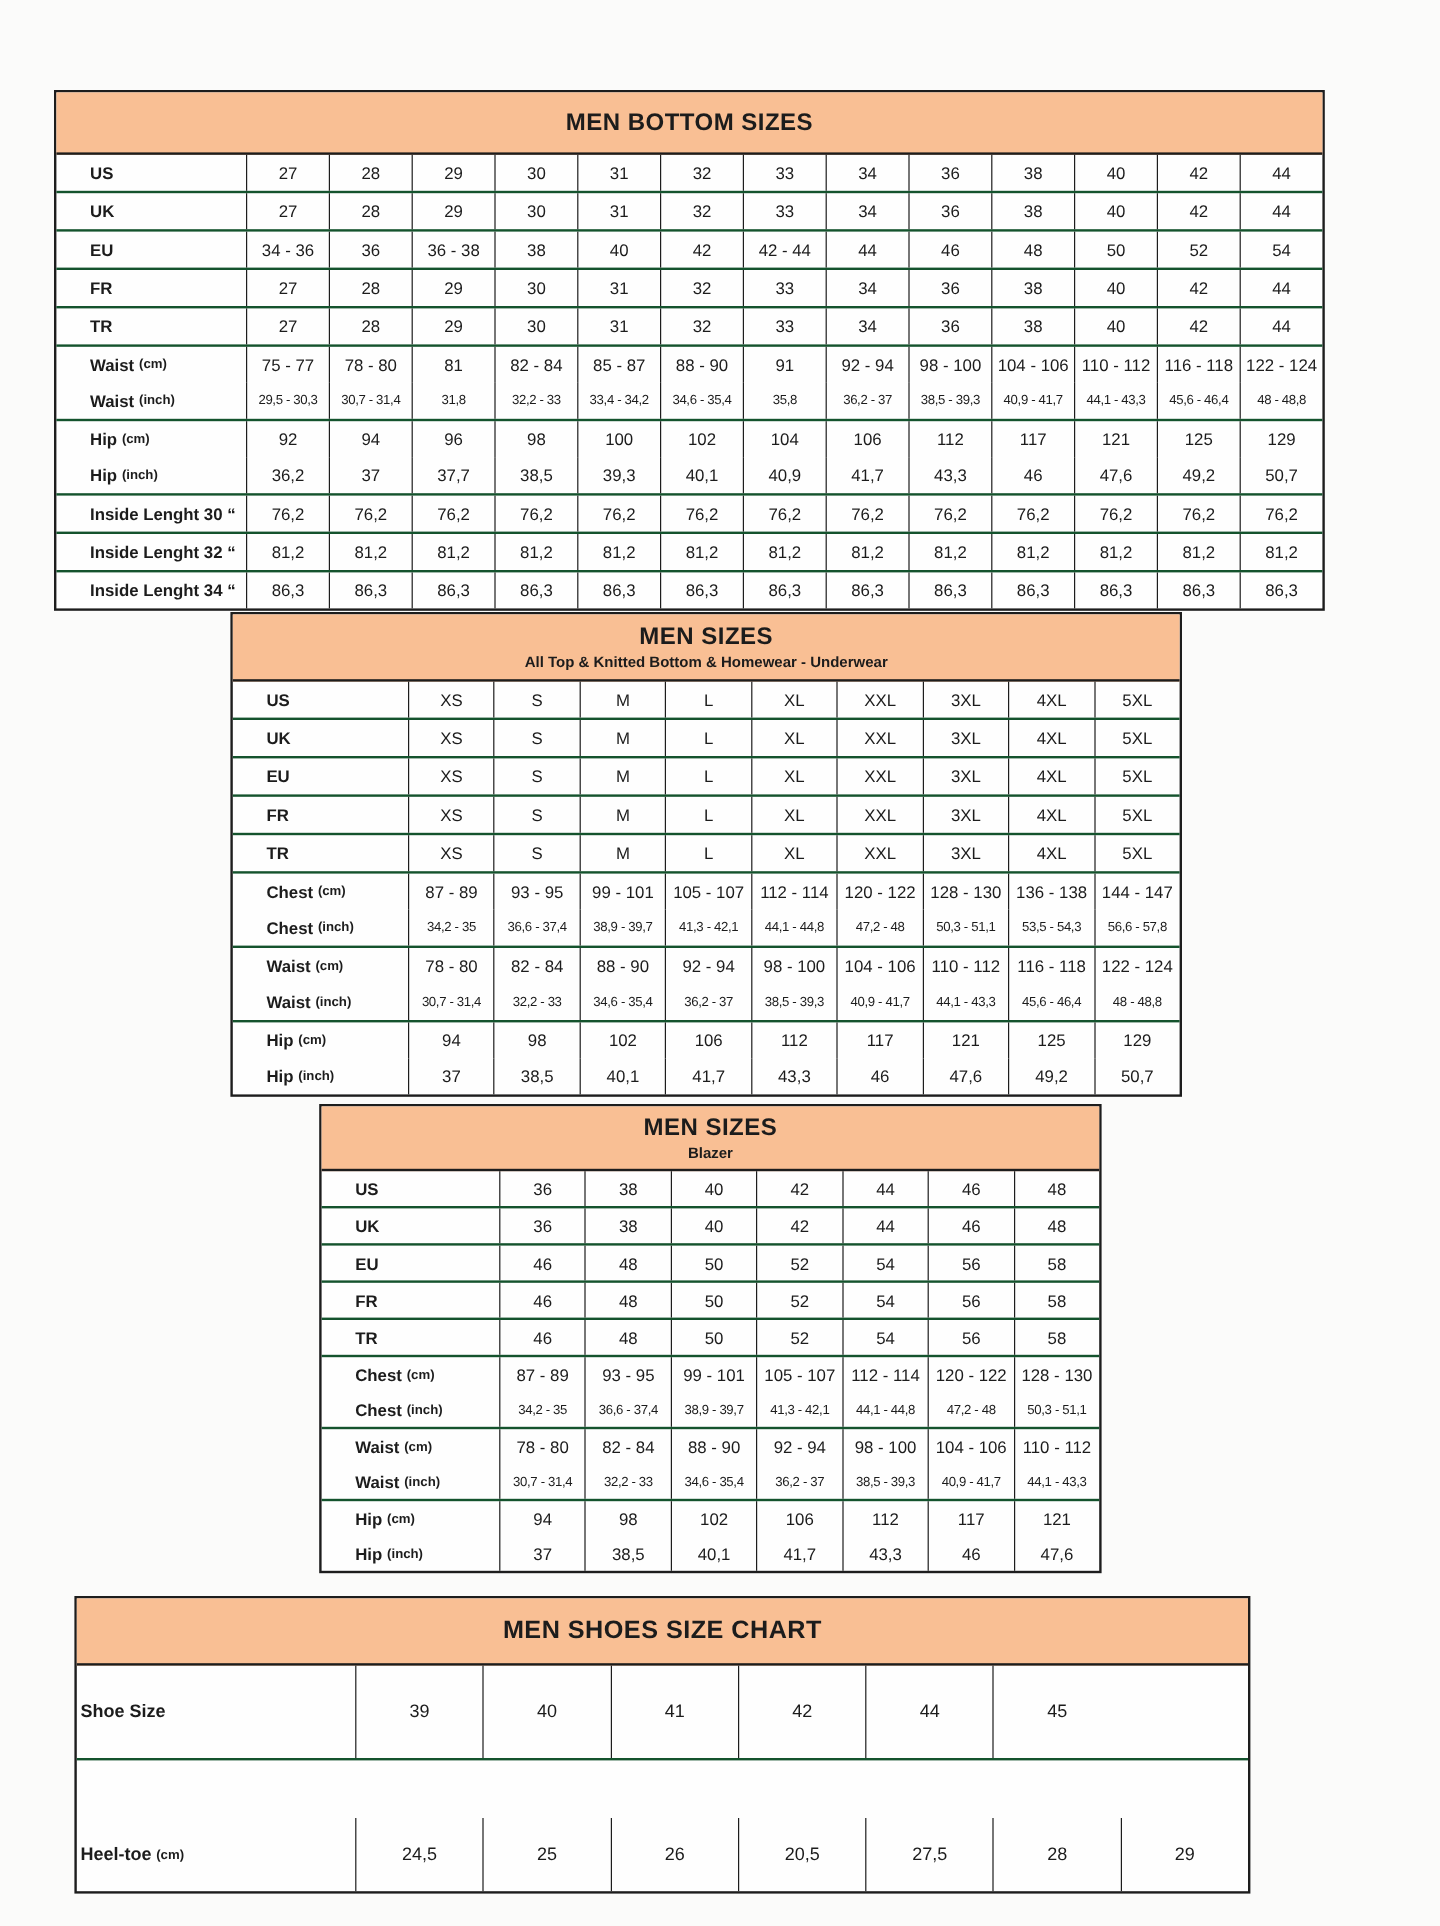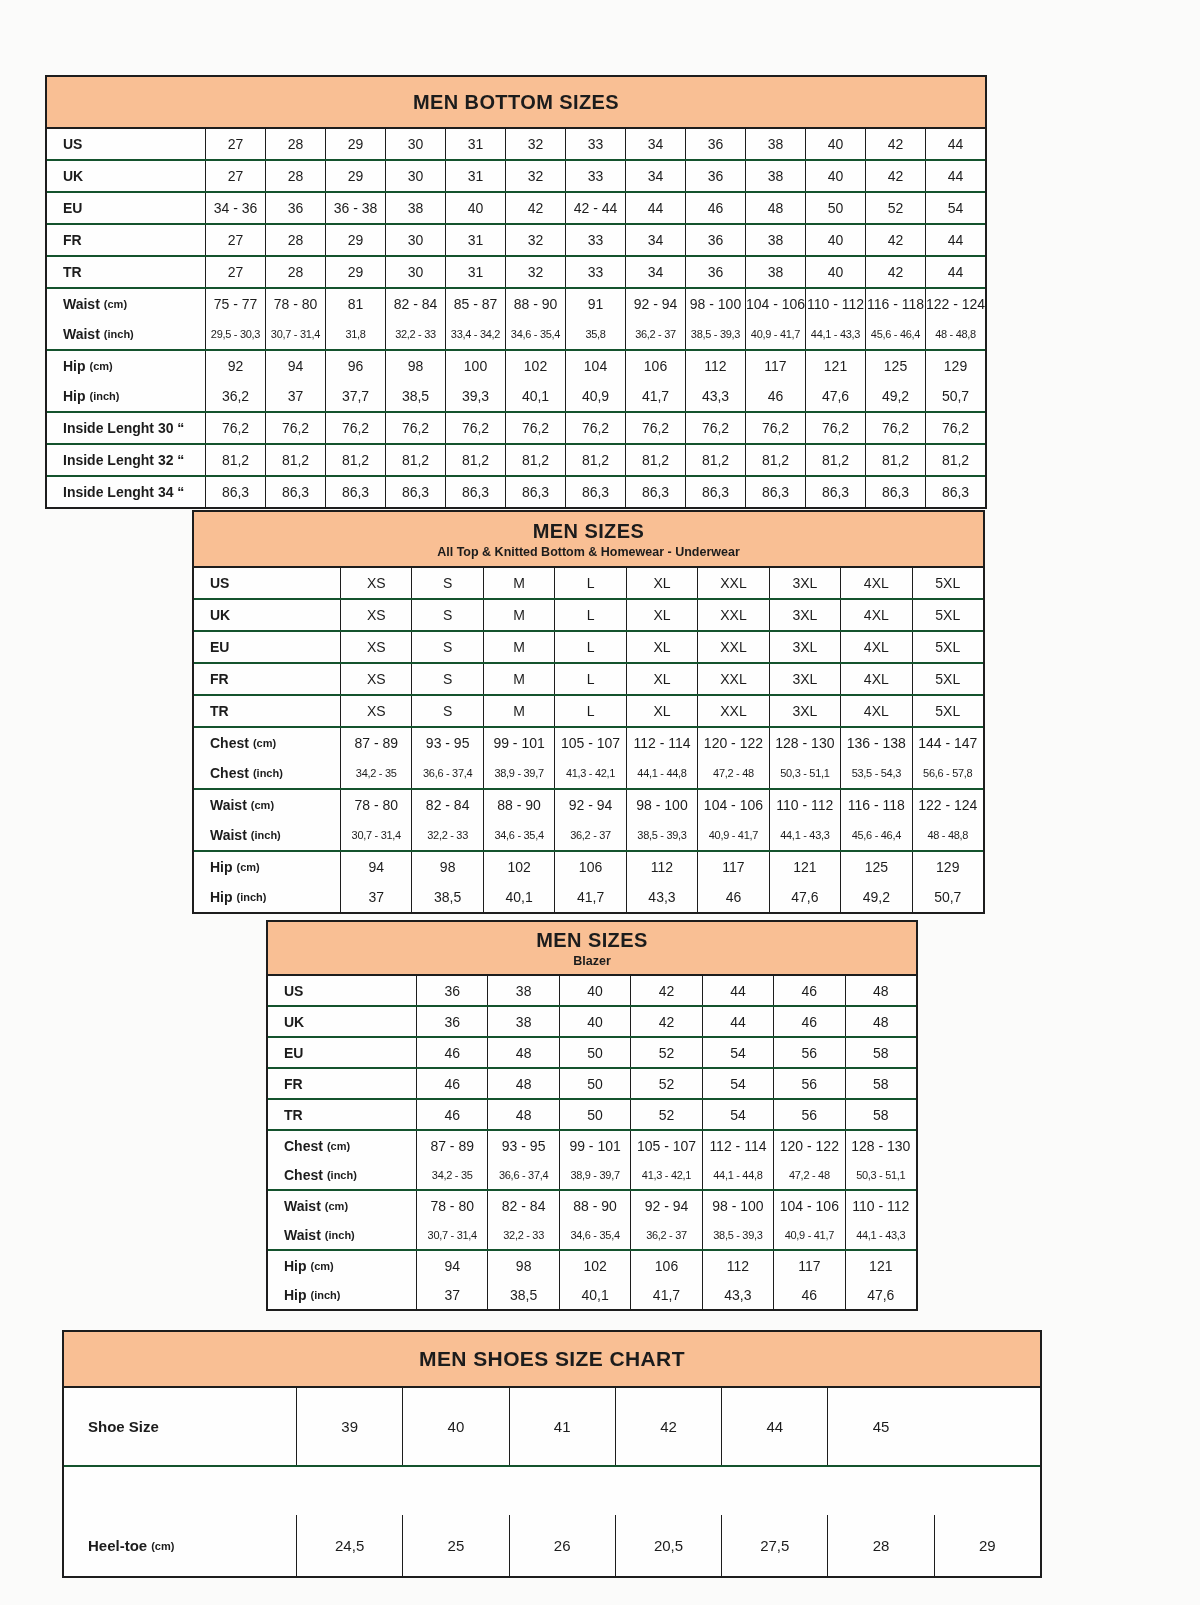--- a/index.html
+++ b/index.html
@@ -31,27 +31,27 @@
   .row { display: grid; align-items: stretch; }
   .cell {
     display: flex;
     align-items: center;
     justify-content: center;
     font-size: 14px;
     white-space: nowrap;
     overflow: hidden;
   }
   .cell + .cell { border-left: 1px solid #1d1d1d; }
-  .cell.label { justify-content: flex-start; padding-left: 16px; font-weight: bold; }
+  .cell.label { justify-content: flex-start; padding-left: 28px; font-weight: bold; }
   .lab-unit { font-size: 11px; margin-left: 4px; font-weight: bold; }
   .row.small .cell.data { font-size: 11px; letter-spacing: -0.3px; }
   .cell.data.bold { font-weight: normal; font-size: 15.5px; }
 
   
-  #t0 { left: 45px; top: 75px; width: 942px; }
+  #t0 { left: 45px; top: 75px; width: 1059px; }
   #t0 .tbl-head { height: 52px; }
   #t0 .row { grid-template-columns: 158px repeat(13, 1fr); height: 30px; }
 
   
   #t1 { left: 192px; top: 510px; width: 793px; }
   #t1 .tbl-head { height: 56px; }
   #t1 .row { grid-template-columns: 146px repeat(9, 1fr); height: 30px; }
 
   
   #t2 { left: 266px; top: 920px; width: 652px; }
@@ -59,21 +59,21 @@
   #t2 .row { grid-template-columns: 148px repeat(7, 1fr); height: 29px; }
 
   
   #t3 { left: 62px; top: 1330px; width: 980px; }
   #t3 .tbl-head { height: 56px; }
   #t3 .tbl-title { font-size: 21px; }
   #t3 .row { grid-template-columns: 232px repeat(7, 1fr); }
   #t3 .section:first-child .row { height: 77px; }
   #t3 .section:last-child .row { height: 61px; margin-top: 48px; }
   #t3 .cell { font-size: 15px; }
-  #t3 .cell.label { padding-left: 24px; font-size: 15px; }
+  #t3 .cell.label { padding-left: 3px; font-size: 15px; }
 </style>
 </head>
 <body>
 
 <div>
   <section class="tbl" id="t0">
       <div class="tbl-head">
         <div class="tbl-title">MEN BOTTOM SIZES</div>
       </div>
       <div class="tbl-body">

